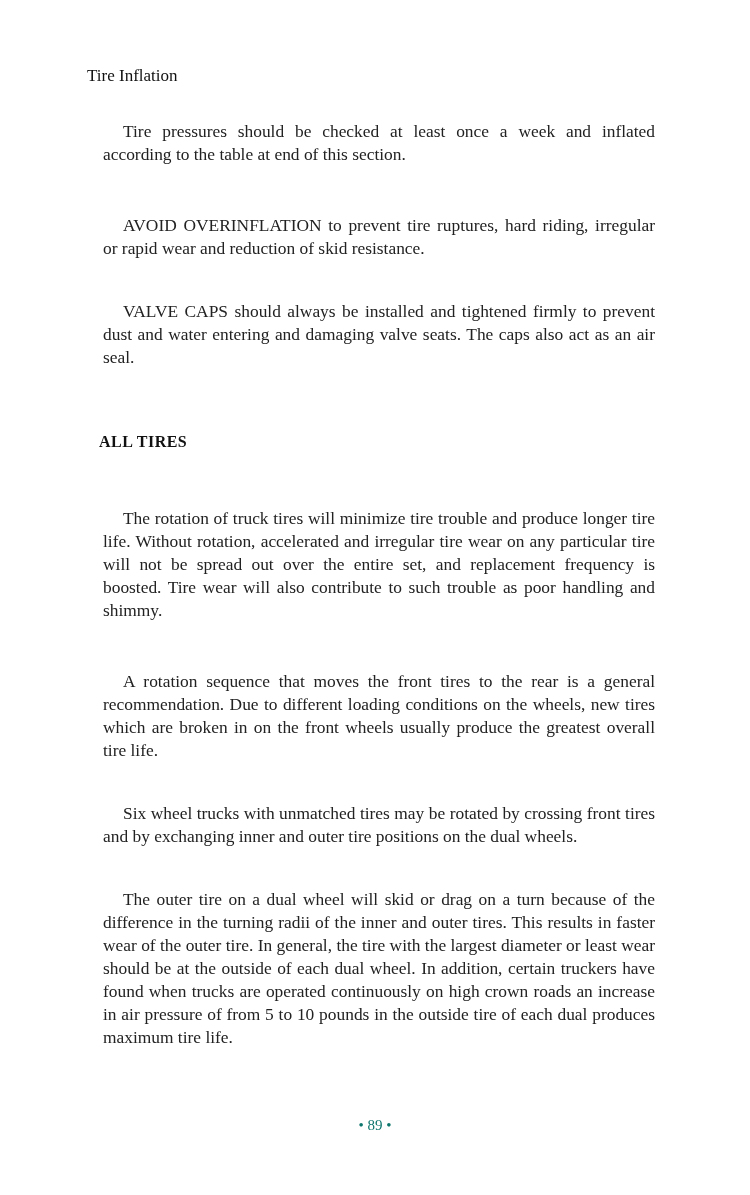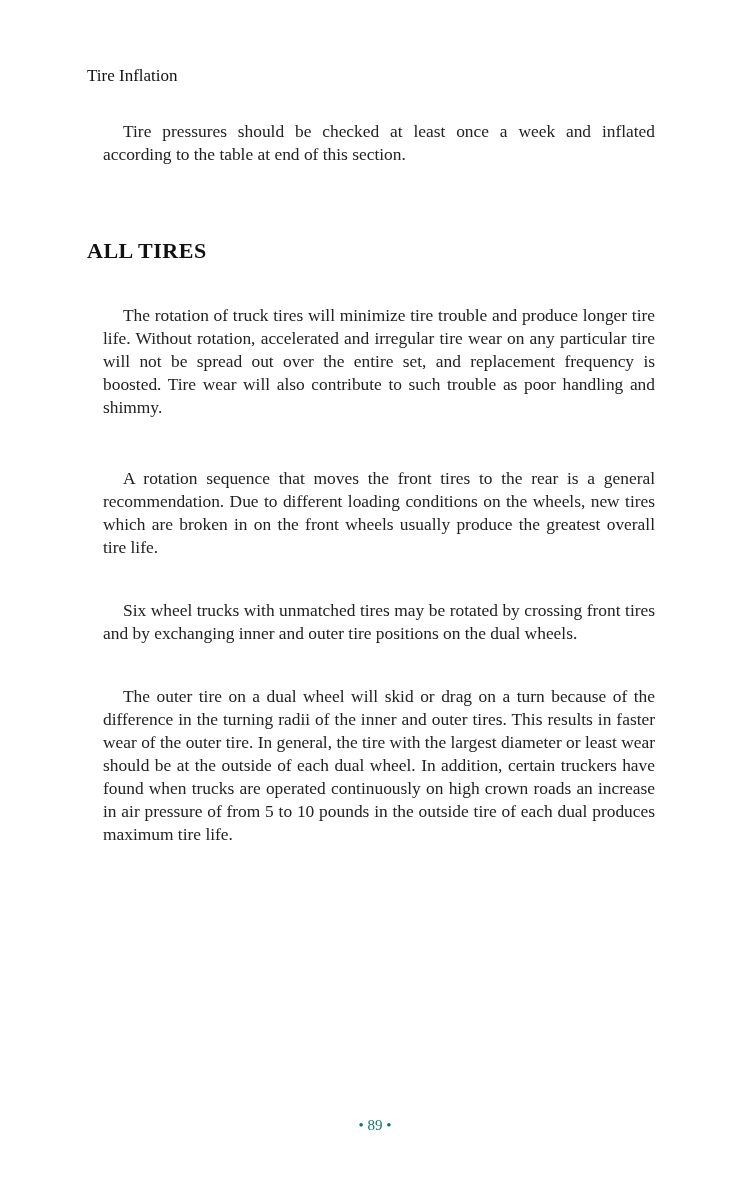--- a/index.html
+++ b/index.html
@@ -23,22 +23,22 @@
     }
     .subhead {
       font-weight: normal;
       font-size: 17px;
       margin: 0;
       line-height: 28px;
       color: #111;
     }
     .section-head {
       font-weight: bold;
-      font-size: 22px;
-      margin: 0;
+      font-size: 16px;
+      margin: 12px;
       letter-spacing: 0.5px;
       line-height: 30px;
       color: #111;
     }
     p.para {
       margin: 16px;
       font-size: 17.4px;
       line-height: 23px;
       text-align: justify;
       text-indent: 20px;
@@ -59,21 +59,23 @@
   </style>
 </head>
 <body>
 
 <div class="page">
   <h3 class="subhead">Tire Inflation</h3>
   <div class="gap-m"></div>
   <p class="para">Tire pressures should be checked at least once a week and inflated according to the table at end of this section.</p>
   <div class="gap-s"></div>
   <div class="gap-s"></div>
+  <p class="para">AVOID OVERINFLATION to prevent tire ruptures, hard riding, irregular or rapid wear and reduction of skid resistance.</p>
   <div class="gap-s"></div>
+  <p class="para">VALVE CAPS should always be installed and tightened firmly to prevent dust and water entering and damaging valve seats. The caps also act as an air seal.</p>
 
   <div class="gap-l"></div>
   <h2 class="section-head">ALL TIRES</h2>
   <div class="gap-s"></div>
   <div class="gap-m"></div>
   <p class="para">The rotation of truck tires will minimize tire trouble and produce longer tire life. Without rotation, accelerated and irregular tire wear on any particular tire will not be spread out over the entire set, and replacement frequency is boosted. Tire wear will also contribute to such trouble as poor handling and shimmy.</p>
   <div class="gap-s"></div>
   <div class="gap-s"></div>
   <p class="para">A rotation sequence that moves the front tires to the rear is a general recommendation. Due to different loading conditions on the wheels, new tires which are broken in on the front wheels usually produce the greatest overall tire life.</p>
   <div class="gap-s"></div>

